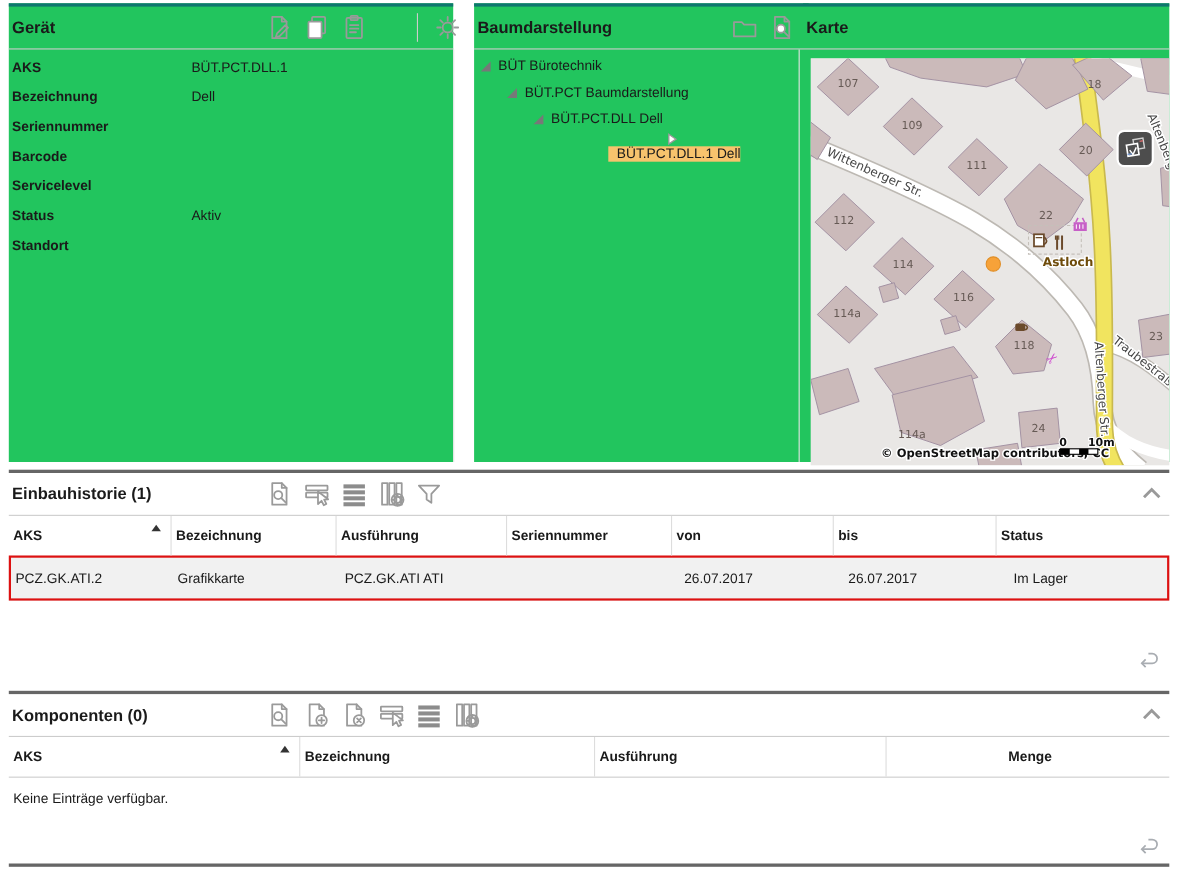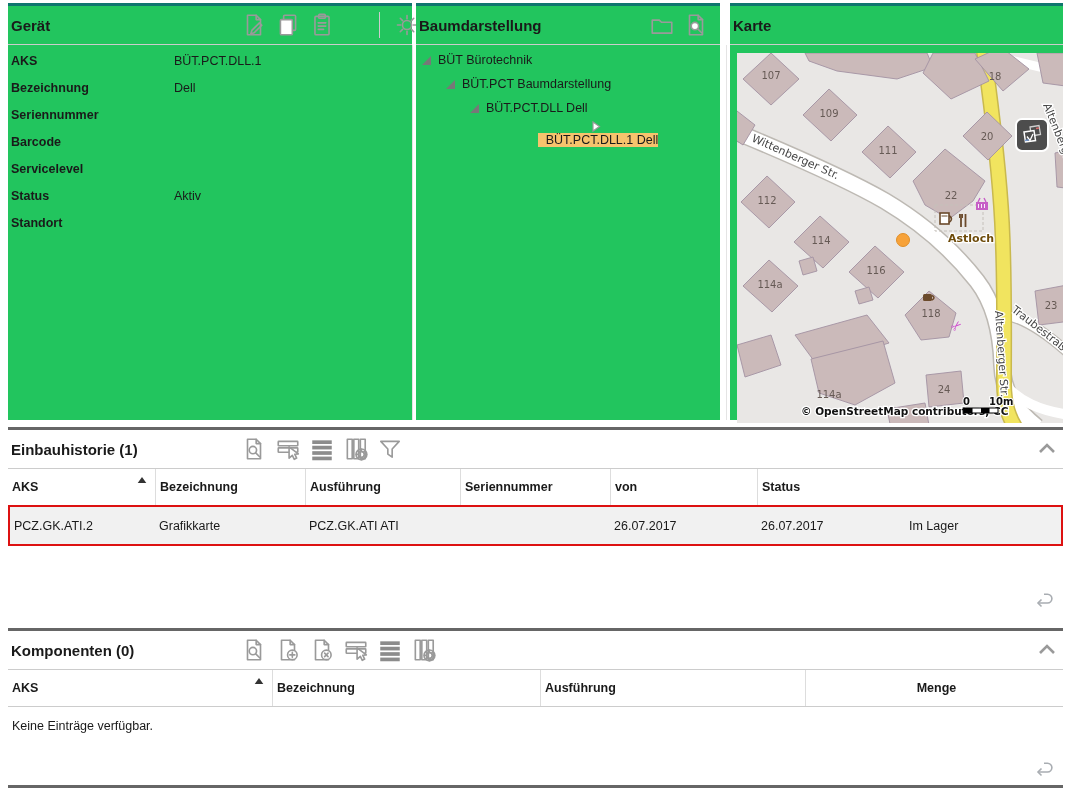--- a/index.html
+++ b/index.html
@@ -41,21 +41,21 @@
           display:flex;align-items:center;justify-content:center;}
   
   .section{position:absolute;left:8px;width:1055px;background:#fff;box-sizing:border-box;border-top:3px solid #666;}
   .shead{height:38px;border-bottom:1px solid #ccc;position:relative;display:flex;align-items:center;}
   .chev{position:absolute;right:6px;top:11px;width:20px;height:15px;cursor:pointer;}
   .thead{display:flex;height:36px;align-items:center;font-size:12.5px;font-weight:bold;}
   .th{padding-left:4px;box-sizing:border-box;height:100%;display:flex;align-items:center;position:relative;cursor:pointer;}
   .th + .th{border-left:1px solid #ddd;}
   .sort{position:absolute;right:8px;top:7px;width:10px;height:8px;}
   .redrow{display:flex;height:41px;align-items:center;font-size:12.5px;background:#f1f1f1;
-          border:2px solid #dd1111;box-sizing:border-box;cursor:pointer;}
+          border:2px solid #dd1111;box-sizing:border-box;cursor:pointer;gap:12px;}
   .td{padding-left:4px;box-sizing:border-box;white-space:nowrap;overflow:hidden;}
   .retarrow{position:absolute;width:26px;height:22px;cursor:pointer;}
   .emptymsg{font-size:12.5px;padding:12px 0 0 4px;}
 </style>
 </head>
 <body>
 
 <div class="panel" style="left:8px;top:3px;width:404px;height:417px;">
   <div class="phead">
     <div class="ptitle">Gerät</div>
@@ -107,21 +107,21 @@
         <div class="fvalue">Aktiv</div>
       </div>
     <div class="frow">
         <div class="flabel">Standort</div>
         <div class="fvalue"></div>
       </div>
   </div>
 </div>
 <div class="vline" style="left:412px;"></div>
 
-<div class="panel" style="left:416px;top:3px;width:304px;height:417px;">
+<div class="panel" style="left:431px;top:3px;width:304px;height:417px;">
   <div class="phead">
     <div class="ptitle">Baumdarstellung</div>
     <div class="toolbar">
       <svg class="ic" viewBox="0 0 24 24">
           <path d="M3,7.5 v12 h18 v-10 h-9.5 l-2,-2 h-6.5 z"></path>
         </svg>
       <svg class="ic" viewBox="0 0 24 24">
           <path d="M6,3 h8 l4,4 v14 h-12 z"></path>
           <path d="M14,3 v4 h4"></path>
           <circle cx="11" cy="13" r="3.4" class="wfill"></circle>
@@ -325,20 +325,23 @@
       </div>
     <div class="th" style="width:155px;">
         <span>Ausführung</span>
       </div>
     <div class="th" style="width:150px;">
         <span>Seriennummer</span>
       </div>
     <div class="th" style="width:147px;">
         <span>von</span>
       </div>
+    <div class="th" style="width:148px;">
+        <span>bis</span>
+      </div>
     <div class="th" style="width:158px;">
         <span>Status</span>
       </div>
   </div>
   <div class="redrow">
     <div class="td" style="width:145px;">PCZ.GK.ATI.2</div>
     <div class="td" style="width:150px;">Grafikkarte</div>
     <div class="td" style="width:155px;">PCZ.GK.ATI ATI</div>
     <div class="td" style="width:150px;"></div>
     <div class="td" style="width:147px;">26.07.2017</div>

